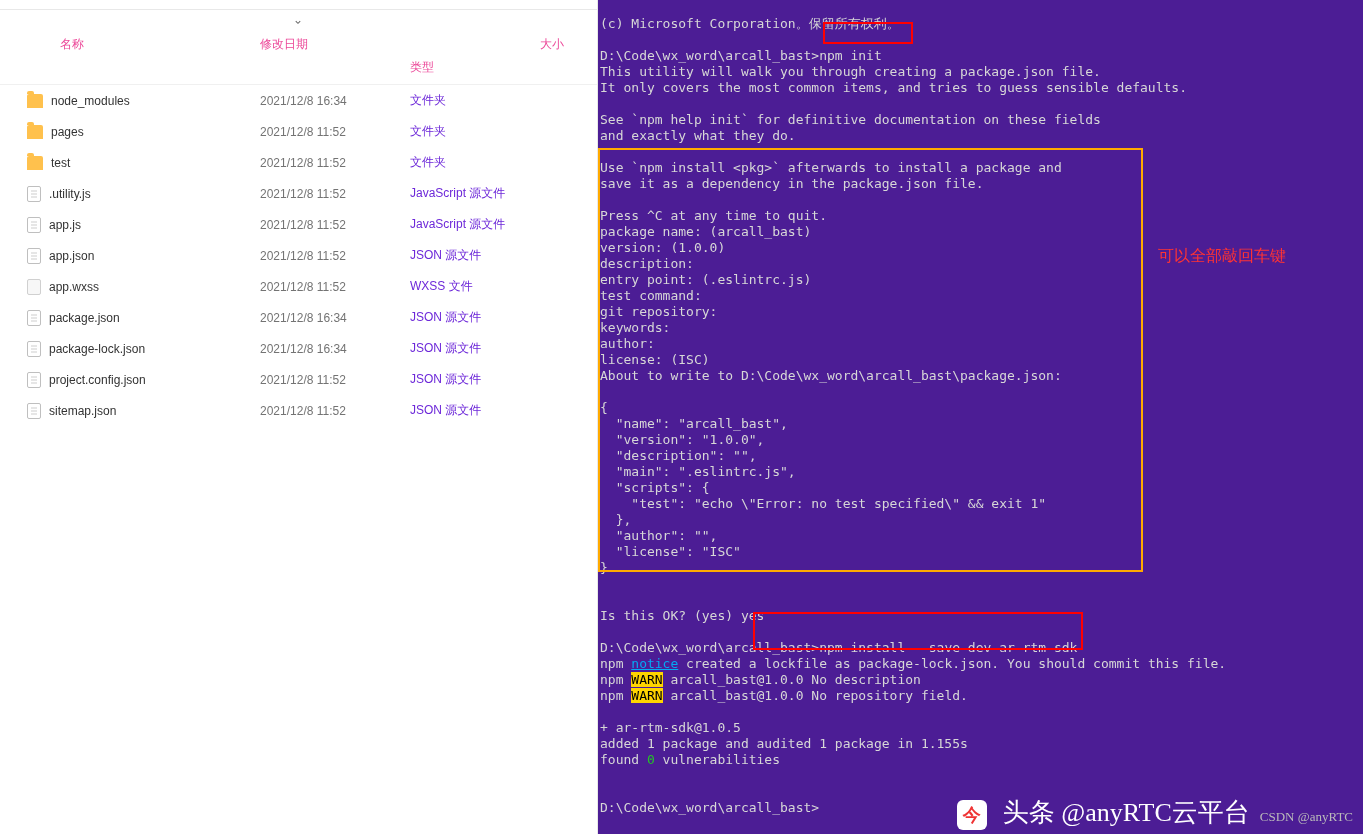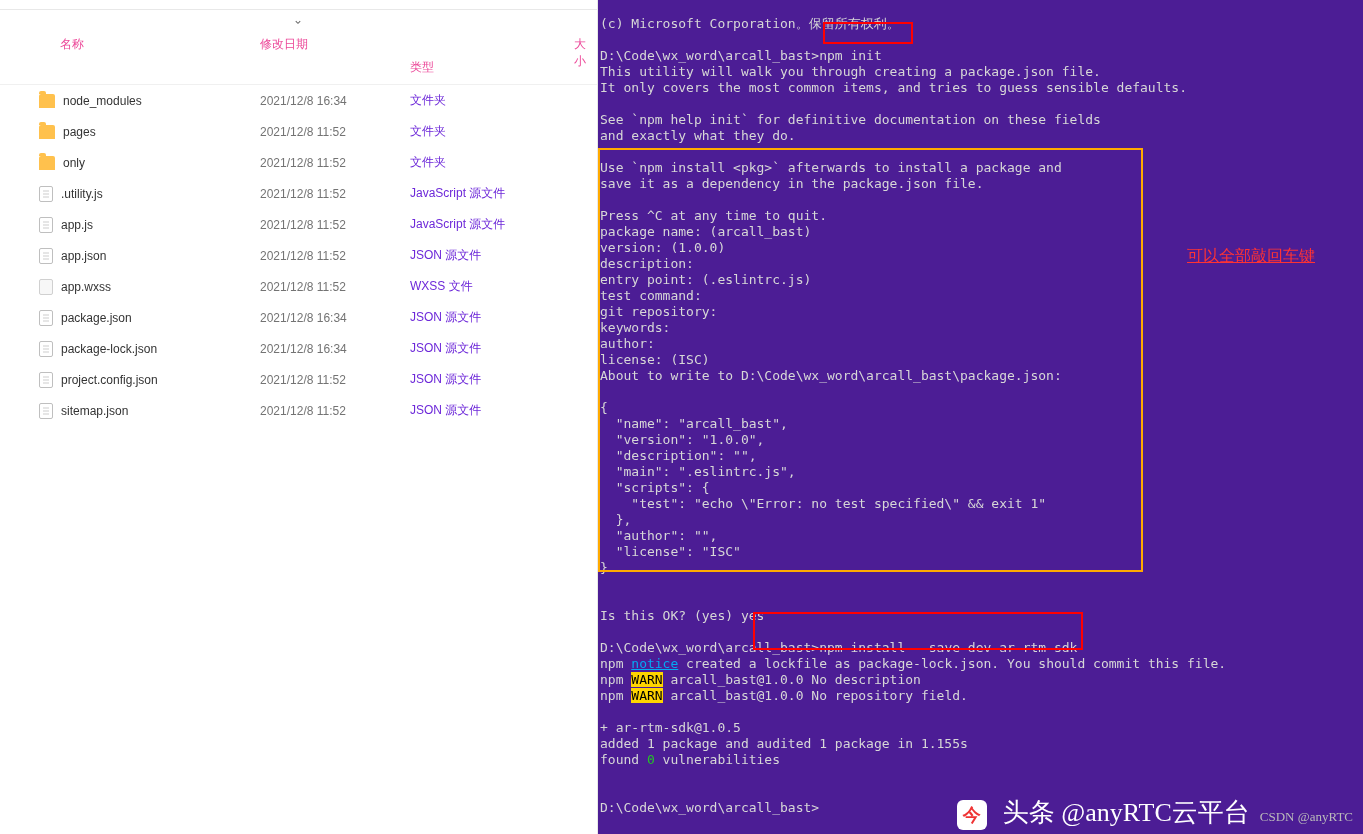--- a/index.html
+++ b/index.html
@@ -5,24 +5,24 @@
 * { margin: 0; padding: 0; box-sizing: border-box; }
 body { font-family: "Microsoft YaHei", Arial, sans-serif; font-size: 12px; background: #fff; display: flex; width: 1363px; height: 834px; overflow: hidden; }
 .left-pane { width: 598px; background: #fff; border-right: 1px solid #e8e8e8; display: flex; flex-direction: column; }
 .left-pane .breadcrumb-bar { height: 10px; border-bottom: 1px solid #e8e8e8; }
 .left-pane .chevron-row { height: 18px; display: flex; justify-content: center; align-items: center; color: #666; font-size: 12px; }
 .left-pane .chevron-row span { transform: rotate(180deg); }
 .file-header { display: flex; padding: 8px 0; border-bottom: 1px solid #f0f0f0; color: #ec4899; font-size: 12px; }
 .file-header .col-name { width: 260px; padding-left: 60px; }
 .file-header .col-date { width: 150px; }
 .file-header .col-type { width: 130px; margin-top: 23px; }
-.file-header .col-size { flex: 1; margin-left: 34px; }
+.file-header .col-size { flex: 1; }
 .file-list { flex: 1; }
 .file-row { display: flex; align-items: center; height: 31px; font-size: 12px; color: #333; }
-.file-row .col-name { width: 260px; padding-left: 39px; display: flex; align-items: center; gap: 8px; }
+.file-row .col-name { width: 260px; padding-left: 27px; display: flex; align-items: center; gap: 8px; }
 .file-row .col-date { width: 150px; color: #737373; }
 .file-row .col-type { width: 130px; color: #6d28d9; }
 .icon { width: 16px; height: 14px; display: inline-block; }
 .icon.folder { background: #ffc14d; border-radius: 2px 2px 0 0; position: relative; }
 .icon.folder::before { content: ""; position: absolute; top: -3px; left: 0; width: 7px; height: 3px; background: #ffc14d; border-radius: 2px 2px 0 0; }
 .icon.jsfile, .icon.jsonfile, .icon.wxssfile { width: 14px; height: 16px; border: 1px solid #bfbfbf; border-radius: 2px; position: relative; background: #fff; }
 .icon.jsfile::after, .icon.jsonfile::after { content: ""; position: absolute; left: 3px; right: 3px; top: 3px; height: 2px; background: #e6e6e6; box-shadow: 0 3px 0 #e6e6e6, 0 6px 0 #e6e6e6; }
 .icon.wxssfile { border-color: #d0d0d0; background: #f7f7f7; }
 
 .right-pane { flex: 1; background: #4c1d95; color: #d7d7d7; font-family: "SimSun", Consolas, monospace; font-size: 13px; line-height: 16px; padding: 0; position: relative; white-space: pre; overflow: hidden; }
@@ -64,21 +64,21 @@
         <div class="col-name">
           <span class="icon folder"></span>
           <span>pages</span>
         </div>
         <div class="col-date">2021/12/8 11:52</div>
         <div class="col-type">文件夹</div>
       </div>
       <div class="file-row">
         <div class="col-name">
           <span class="icon folder"></span>
-          <span>only</span>
+          <span>test</span>
         </div>
         <div class="col-date">2021/12/8 11:52</div>
         <div class="col-type">文件夹</div>
       </div>
       <div class="file-row">
         <div class="col-name">
           <span class="icon jsfile"></span>
           <span>.utility.js</span>
         </div>
         <div class="col-date">2021/12/8 11:52</div>
@@ -191,19 +191,19 @@
 <span>+ ar-rtm-sdk@1.0.5</span>
 <span>added 1 package and audited 1 package in 1.155s</span>
 <span>found </span><span class="zero">0</span><span> vulnerabilities</span>
 <span></span>
 <span></span>
 <span>D:\Code\wx_word\arcall_bast&gt;</span></div>
 
   <div class="hl-red" style="left:225px; top:22px; width:90px; height:22px;"></div>
   <div class="hl-orange" style="left:0px; top:148px; width:545px; height:424px;"></div>
   <div class="hl-red" style="left:155px; top:612px; width:330px; height:38px;"></div>
-  <div class="annot" style="left:589px; top:248px;text-decoration:underline;">可以全部敲回车键</div>
+  <div class="annot" style="left:560px; top:248px;">可以全部敲回车键</div>
   <div class="watermark">
     <span class="toutiao-icon">今</span>
     <span>头条 @anyRTC云平台</span>
     <span class="small">CSDN @anyRTC</span>
   </div>
 </div>
 
 </body></html>

